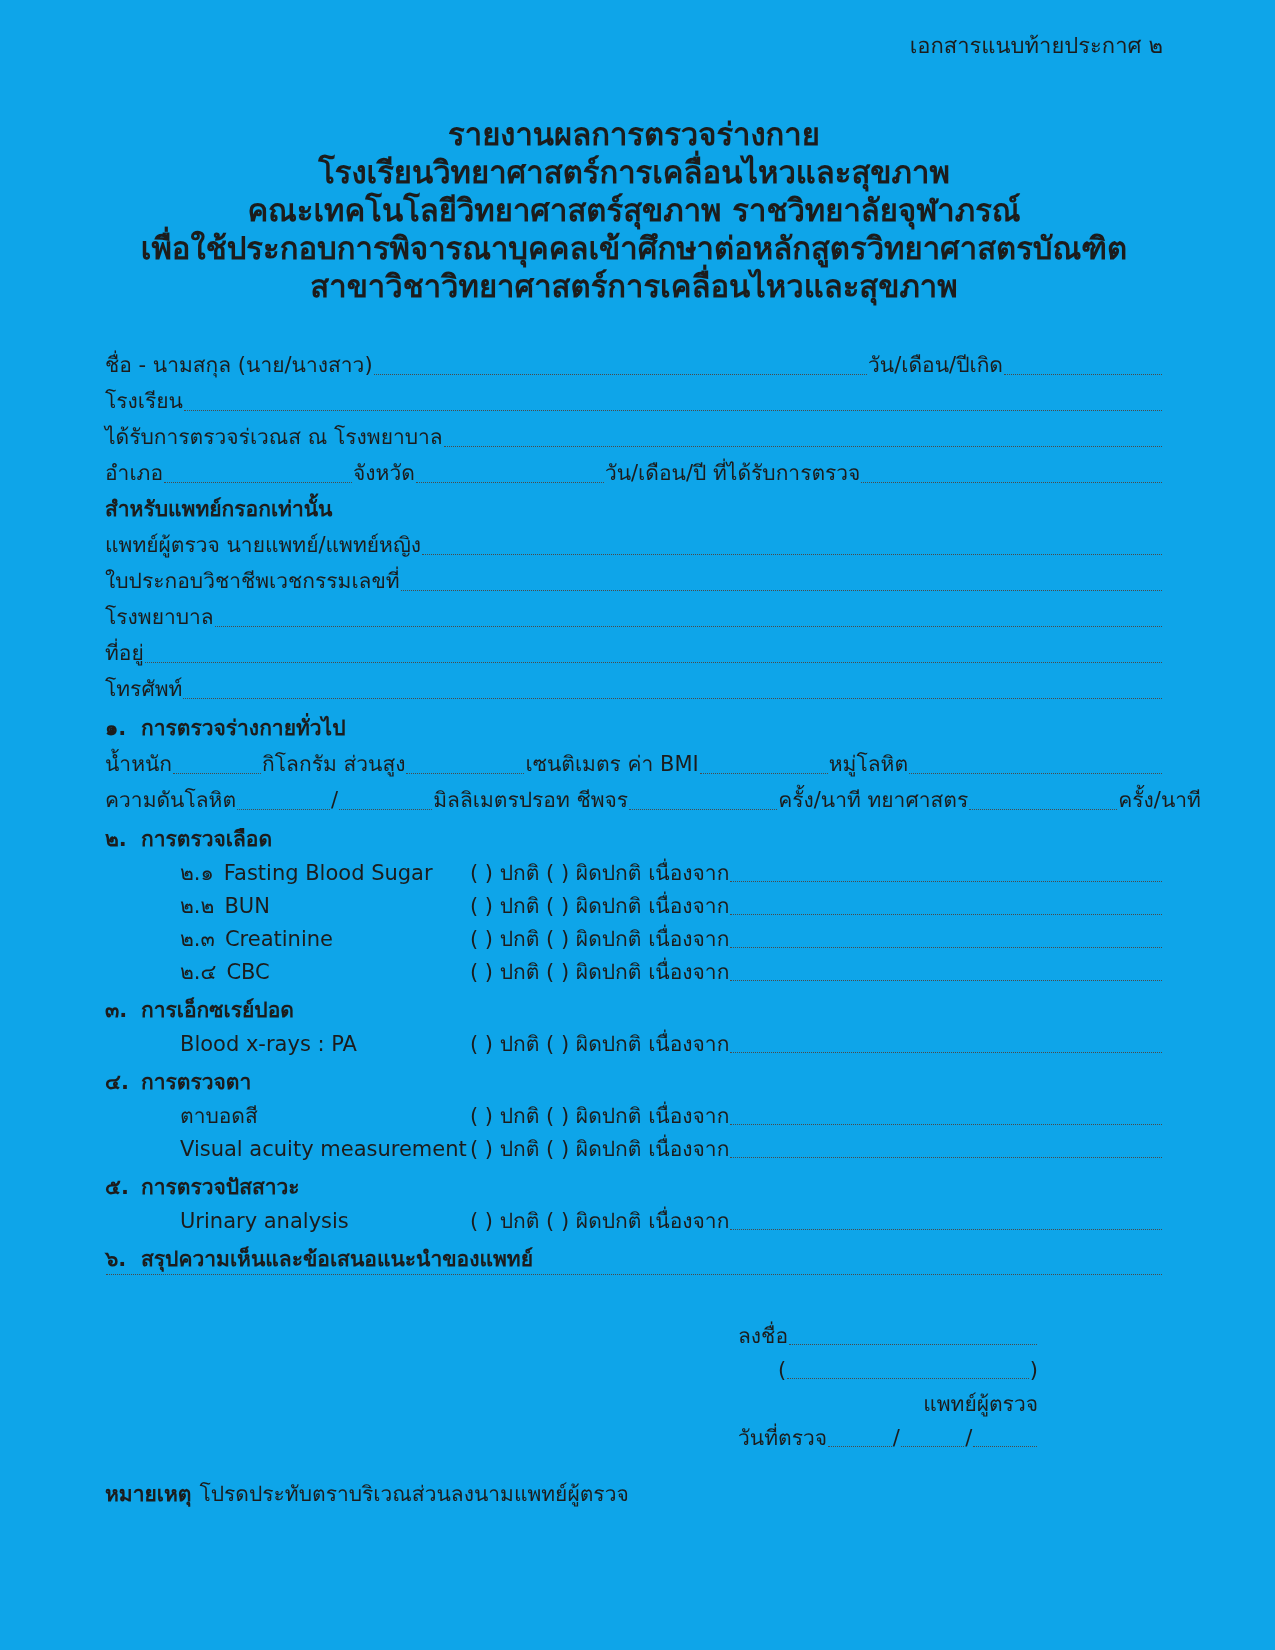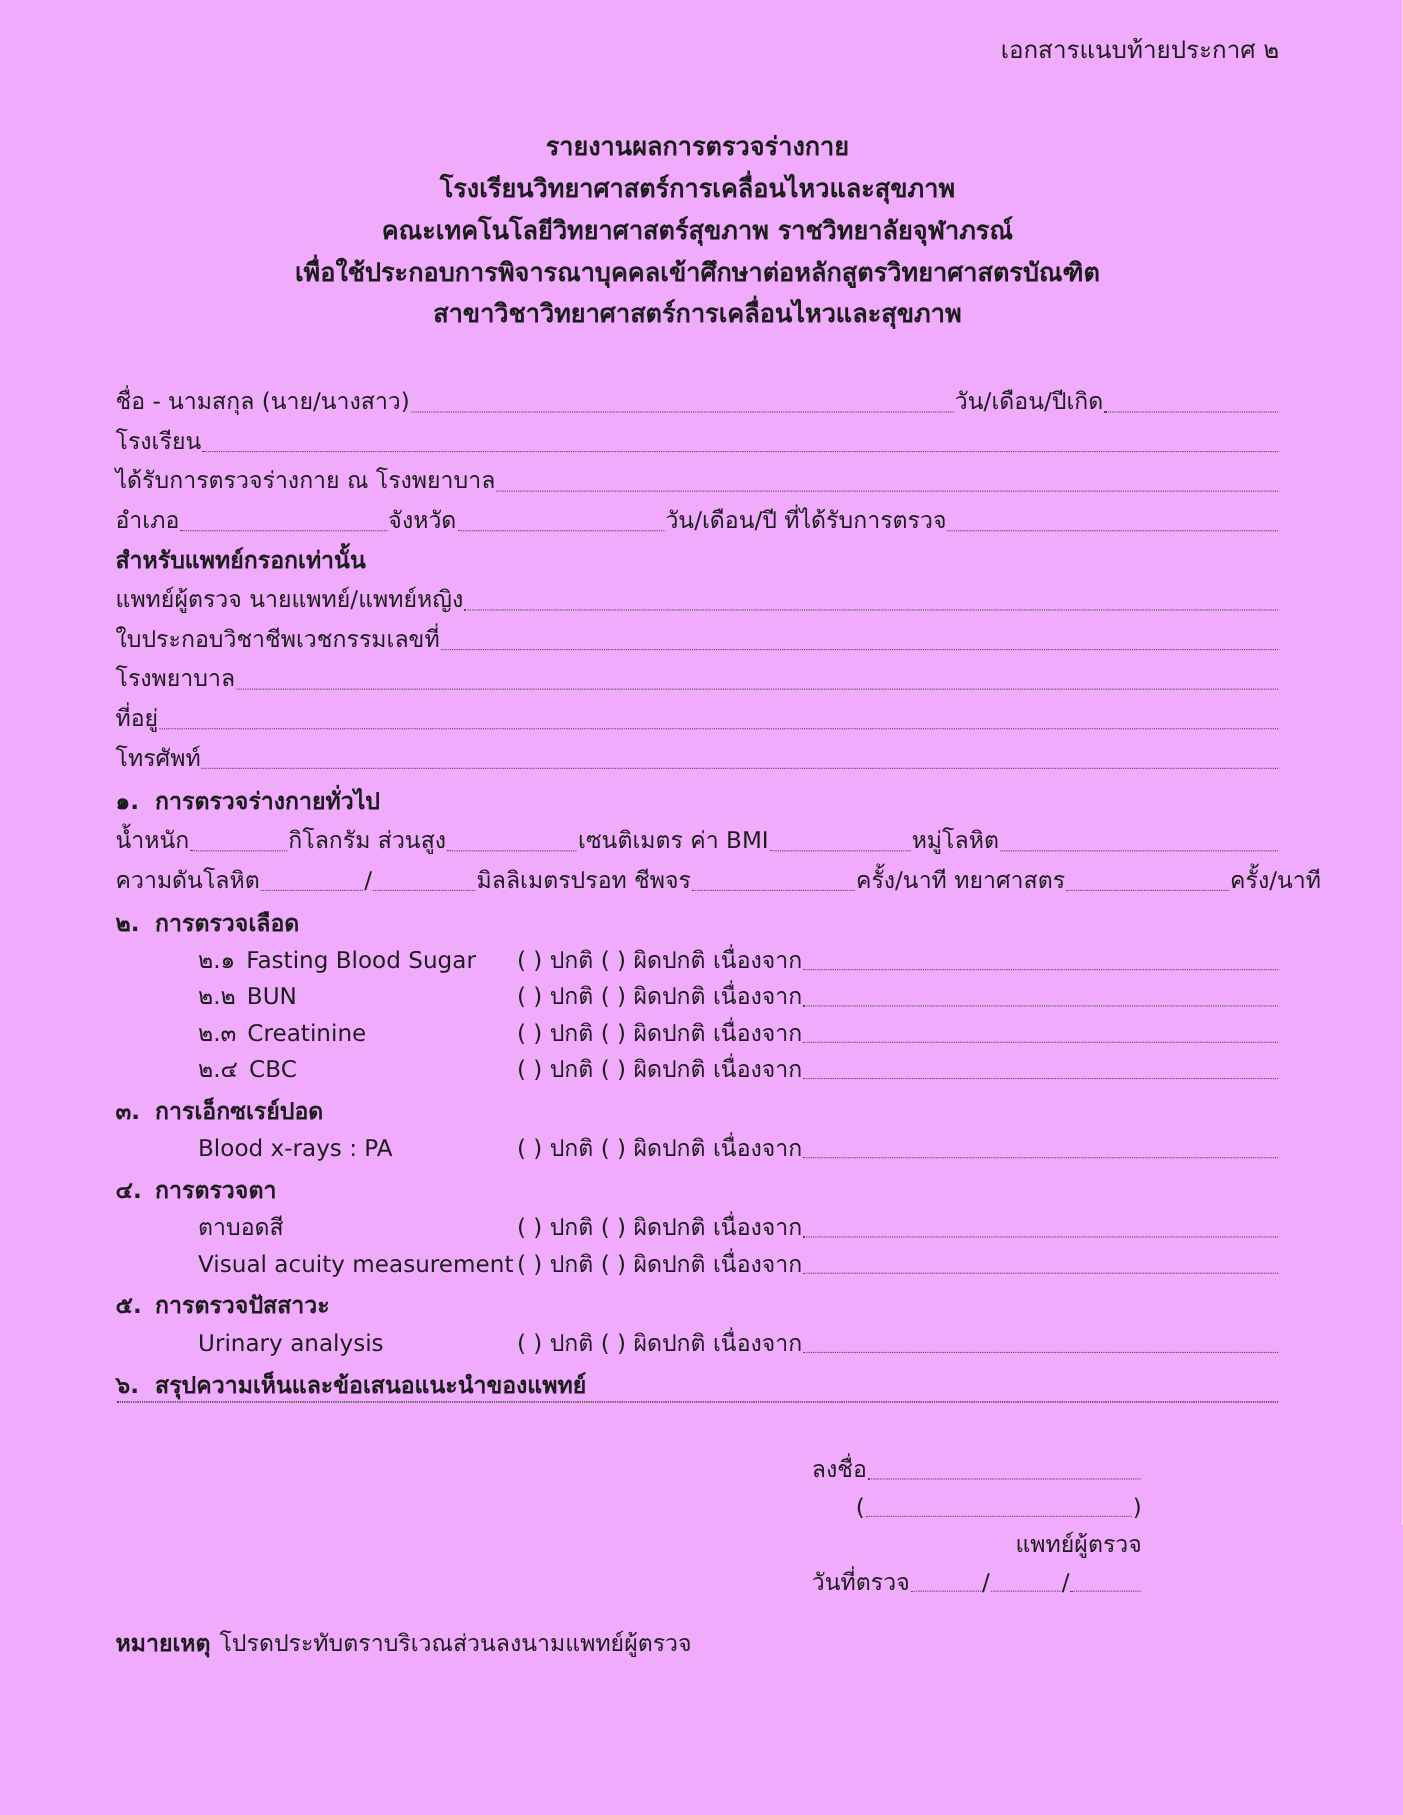--- a/index.html
+++ b/index.html
@@ -6,33 +6,33 @@
   html, body { background: #ffffff; }
   body {
     font-family: "DejaVu Sans", "Liberation Sans", sans-serif;
     color: #1c1c1c;
   }
   .page {
     position: relative;
     width: 1275px;
     height: 1650px;
     margin: 0 auto;
-    background: #f0abfc;
+    background: #0ea5e9;
     padding: 28px 112px 0 105px;
     overflow: hidden;
   }
   .corner-note {
     text-align: right;
     font-size: 22px;
     margin-bottom: 52px;
   }
   .title-block {
     text-align: center;
     font-weight: bold;
-    font-size: 23px;
+    font-size: 31px;
     line-height: 38px;
     margin-bottom: 42px;
   }
   .body-area { font-size: 21px; }
   .row {
     display: flex;
     align-items: baseline;
     line-height: 36px;
     white-space: nowrap;
   }
@@ -104,21 +104,21 @@
       <span>วัน/เดือน/ปีเกิด</span>
       <span class="dots w160"></span>
     </div>
 
     <div class="row">
       <span>โรงเรียน</span>
       <span class="dots"></span>
     </div>
 
     <div class="row">
-      <span>ได้รับการตรวจร่างกาย ณ โรงพยาบาล</span>
+      <span>ได้รับการตรวจร่เวณส ณ โรงพยาบาล</span>
       <span class="dots"></span>
     </div>
 
     <div class="row">
       <span>อำเภอ</span>
       <span class="dots w190"></span>
       <span>จังหวัด</span>
       <span class="dots w190"></span>
       <span>วัน/เดือน/ปี ที่ได้รับการตรวจ</span>
       <span class="dots"></span>

